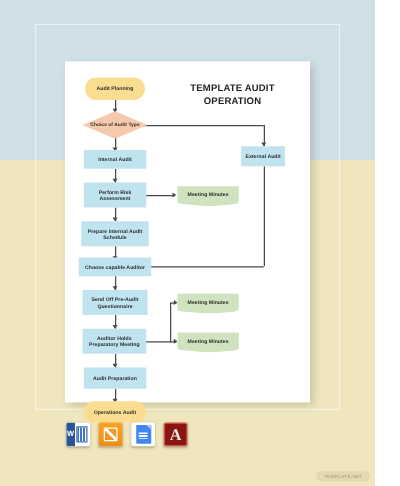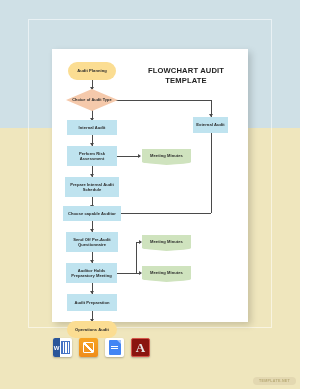--- a/index.html
+++ b/index.html
@@ -196,22 +196,22 @@
 <body>
 
 <div id="stage">
 
   <div class="bg-bottom"></div>
   <div class="bg-frame"></div>
 
   <div class="card">
 
     <div class="title">
-      <div>FLOWCHART AUDIT</div>
-      <div>TEMPLATE</div>
+      <div>TEMPLATE AUDIT</div>
+      <div>OPERATION</div>
     </div>
 
     <div class="conn v" style="left:40px; top:31px; height:9px;"></div>
     <div class="arrow-d" style="left:38.2px; top:38px;"></div>
 
     <div class="conn v" style="left:40px; top:61px; height:10px;"></div>
     <div class="arrow-d" style="left:38.2px; top:68.5px;"></div>
 
     <div class="conn h" style="left:62px; top:50.5px; width:97px;"></div>
     <div class="conn v" style="left:158.5px; top:50.5px; height:17px;"></div>

